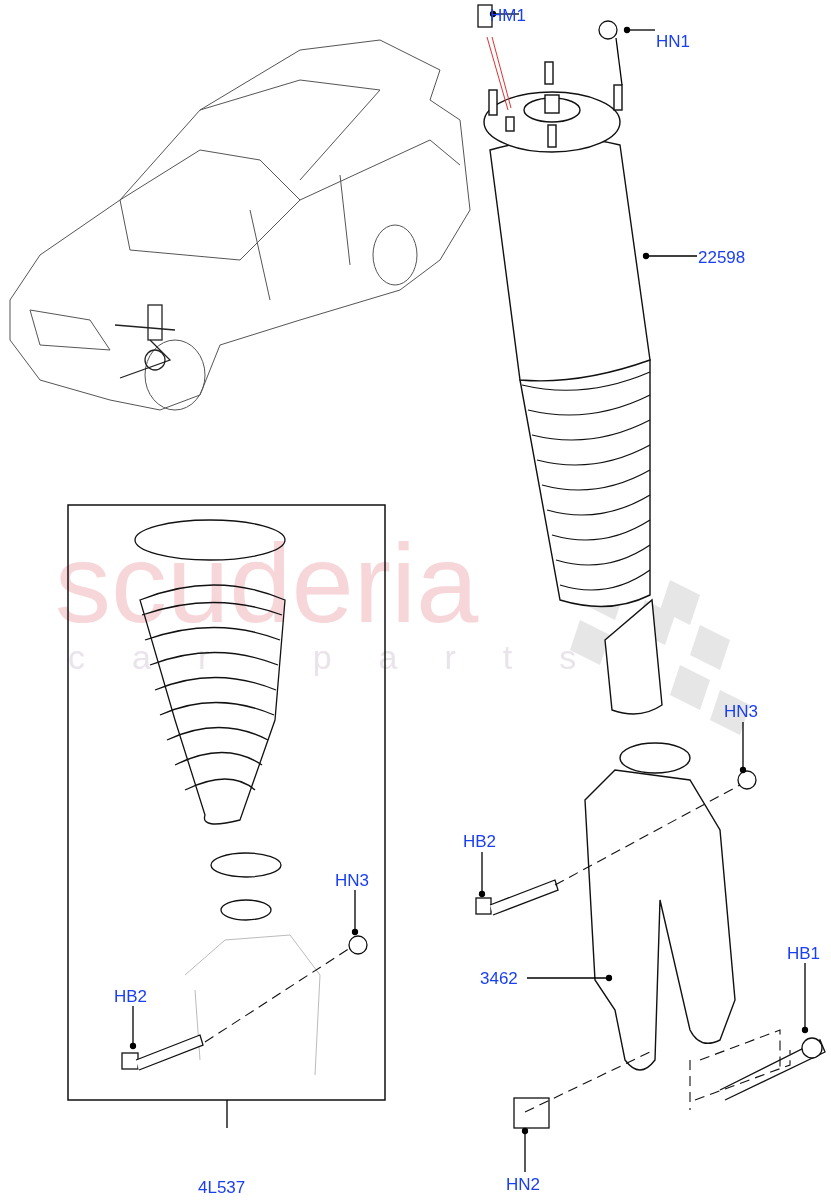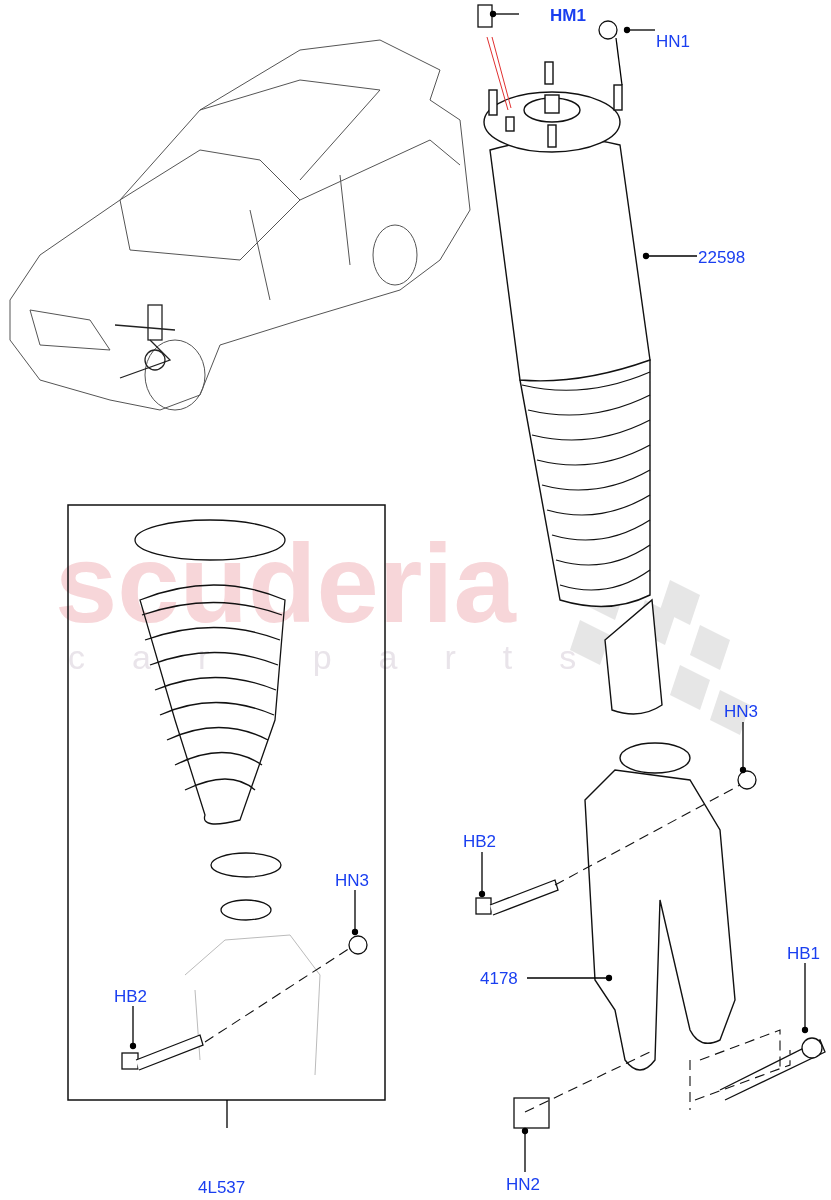--- a/index.html
+++ b/index.html
@@ -1,19 +1,19 @@
 <!DOCTYPE html>
 <html><head>
 <meta charset="utf-8">
 <style>
   html, body { margin:0; padding:0; background:#ffffff; }
   body { width:831px; height:1200px; position:relative; overflow:hidden; font-family:"Liberation Sans", sans-serif; }
   .canvas { position:absolute; left:0; top:0; width:831px; height:1200px; }
   .callout { position:absolute; color:#1a3ff0; font-size:17px; line-height:1; white-space:nowrap; font-family:"Liberation Sans", sans-serif; }
-  .wm-main { position:absolute; left:55px; top:528px; font-size:112px; font-weight:bold; color:#f7d6d9; letter-spacing:0px; font-family:"Liberation Sans", sans-serif; line-height:1; }
+  .wm-main { position:absolute; left:55px; top:528px; font-size:112px; font-weight:normal; color:#f7d6d9; letter-spacing:0px; font-family:"Liberation Sans", sans-serif; line-height:1; }
   .wm-sub { position:absolute; left:68px; top:640px; font-size:34px; color:#e9e4ea; letter-spacing:47px; font-family:"Liberation Sans", sans-serif; line-height:1; }
   svg { position:absolute; left:0; top:0; }
 </style>
 </head>
 <body>
 
 <div class="canvas">
 
   <div class="wm-main">scuderia</div>
   <div class="wm-sub">car parts</div>
@@ -144,24 +144,24 @@
       <line x1="525" y1="1131" x2="525" y2="1172"></line>
         <circle cx="525" cy="1131" r="2.5"></circle>
       <line x1="355" y1="890" x2="355" y2="932"></line>
         <circle cx="355" cy="932" r="2.5"></circle>
       <line x1="133" y1="1006" x2="133" y2="1046"></line>
         <circle cx="133" cy="1046" r="2.5"></circle>
       <line x1="227" y1="1100" x2="227" y2="1128"></line>
     </g>
   </svg>
 
-  <div class="callout" style="left:550px;top:7px;font-weight:bold;">HM1</div>
+  <div class="callout" style="left:490px;top:7px;">HM1</div>
   <div class="callout" style="left:656px;top:33px;">HN1</div>
   <div class="callout" style="left:698px;top:249px;">22598</div>
   <div class="callout" style="left:724px;top:703px;">HN3</div>
   <div class="callout" style="left:463px;top:833px;">HB2</div>
-  <div class="callout" style="left:480px;top:970px;">4178</div>
+  <div class="callout" style="left:480px;top:970px;">3462</div>
   <div class="callout" style="left:787px;top:945px;">HB1</div>
   <div class="callout" style="left:506px;top:1176px;">HN2</div>
   <div class="callout" style="left:335px;top:872px;">HN3</div>
   <div class="callout" style="left:114px;top:988px;">HB2</div>
   <div class="callout" style="left:198px;top:1179px;">4L537</div>
 </div>
 
 </body></html>

